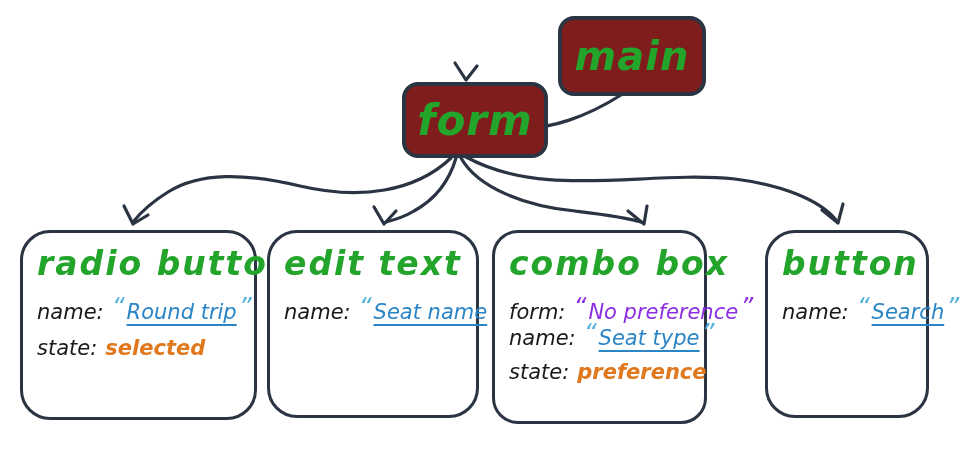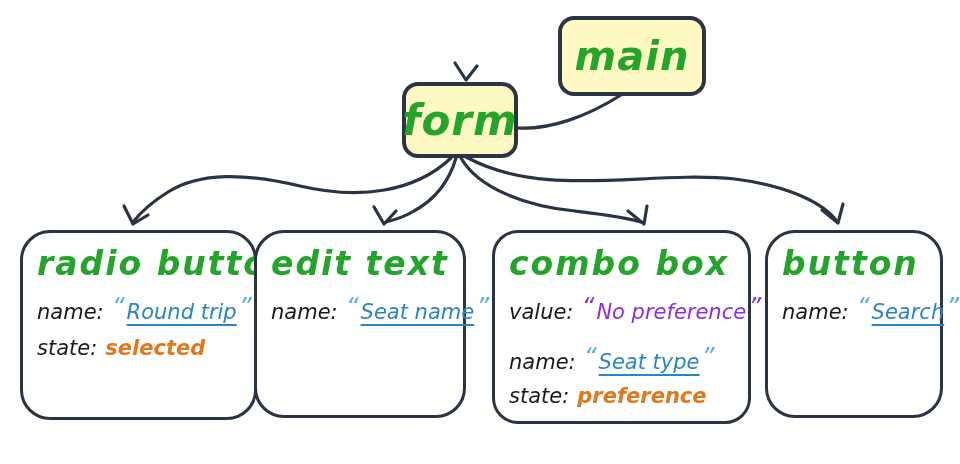--- a/index.html
+++ b/index.html
@@ -21,21 +21,21 @@
     font-family:"DejaVu Sans",sans-serif;
     font-style:italic;
     overflow:hidden;
   }
   svg.edges{position:absolute;left:0;top:0;width:960px;height:464px;}
   svg.edges path, svg.edges polyline{
     fill:none;stroke:var(--ink);stroke-width:3.2;stroke-linecap:round;stroke-linejoin:round;
   }
   .node{
     position:absolute;
-    background:#fef9c3;
+    background:#7f1d1d;
     border:4px solid var(--ink);
     display:flex;align-items:center;justify-content:center;
   }
   .node-small{border-radius:16px;}
   .node-label{
     color:var(--title-green);
     font-weight:600;
     letter-spacing:1px;
   }
   .card{
@@ -100,52 +100,52 @@
   <polyline points="628,211 644,224 647,206"></polyline>
 
   <path d="M 466 157 C 545 200, 645 170, 735 179 C 782 185, 820 200, 836 220"></path>
   <polyline points="822,210 838,223 843,204"></polyline>
 </svg>
 
 <div class="node node-small" style="left:558px;top:16px;width:148px;height:80px;">
   <span class="node-label" style="font-size:40px;">main</span>
 </div>
 
-<div class="node node-small" style="left:402px;top:82px;width:116px;height:76px;">
+<div class="node node-small" style="left:402px;top:82px;width:146px;height:76px;">
   <span class="node-label" style="font-size:42px;">form</span>
 </div>
 
 <div class="card" style="left:20px;top:230px;width:237px;height:190px;">
   <div class="card-title">radio button</div>
   <div class="row">
     <span class="key">name:</span><span class="q blue-q">“</span><span class="link-val">Round trip</span><span class="q blue-q">”</span>
   </div>
   <div class="row">
     <span class="key">state:</span><span class="state-val">selected</span>
   </div>
 </div>
 
-<div class="card" style="left:254px;top:230px;width:212px;height:188px;">
+<div class="card" style="left:267px;top:230px;width:212px;height:188px;">
   <div class="card-title">edit text</div>
   <div class="row">
     <span class="key">name:</span><span class="q blue-q">“</span><span class="link-val">Seat name</span><span class="q blue-q">”</span>
   </div>
 </div>
 
-<div class="card" style="left:492px;top:230px;width:259px;height:194px;border-radius:26px;">
+<div class="card" style="left:492px;top:230px;width:215px;height:194px;border-radius:26px;">
   <div class="card-title">combo box</div>
   <div class="row">
-    <span class="key">value:</span><span class="q purple-q">“</span><span class="purple-val">No preference</span><span class="q purple-q">”</span>
+    <span class="key">form:</span><span class="q purple-q">“</span><span class="purple-val">No preference</span><span class="q purple-q">”</span>
   </div>
-  <div class="row" style="margin-top:25px;">
+  <div class="row" style="margin-top:1px;">
     <span class="key">name:</span><span class="q blue-q">“</span><span class="link-val">Seat type</span><span class="q blue-q">”</span>
   </div>
   <div class="row" style="margin-top:11px;">
     <span class="key">state:</span><span class="state-val">preference</span>
   </div>
 </div>
 
-<div class="card" style="left:765px;top:230px;width:178px;height:188px;">
+<div class="card" style="left:765px;top:230px;width:164px;height:188px;">
   <div class="card-title">button</div>
   <div class="row">
     <span class="key">name:</span><span class="q blue-q">“</span><span class="link-val">Search</span><span class="q blue-q">”</span>
   </div>
 </div>
 
 </body></html>

